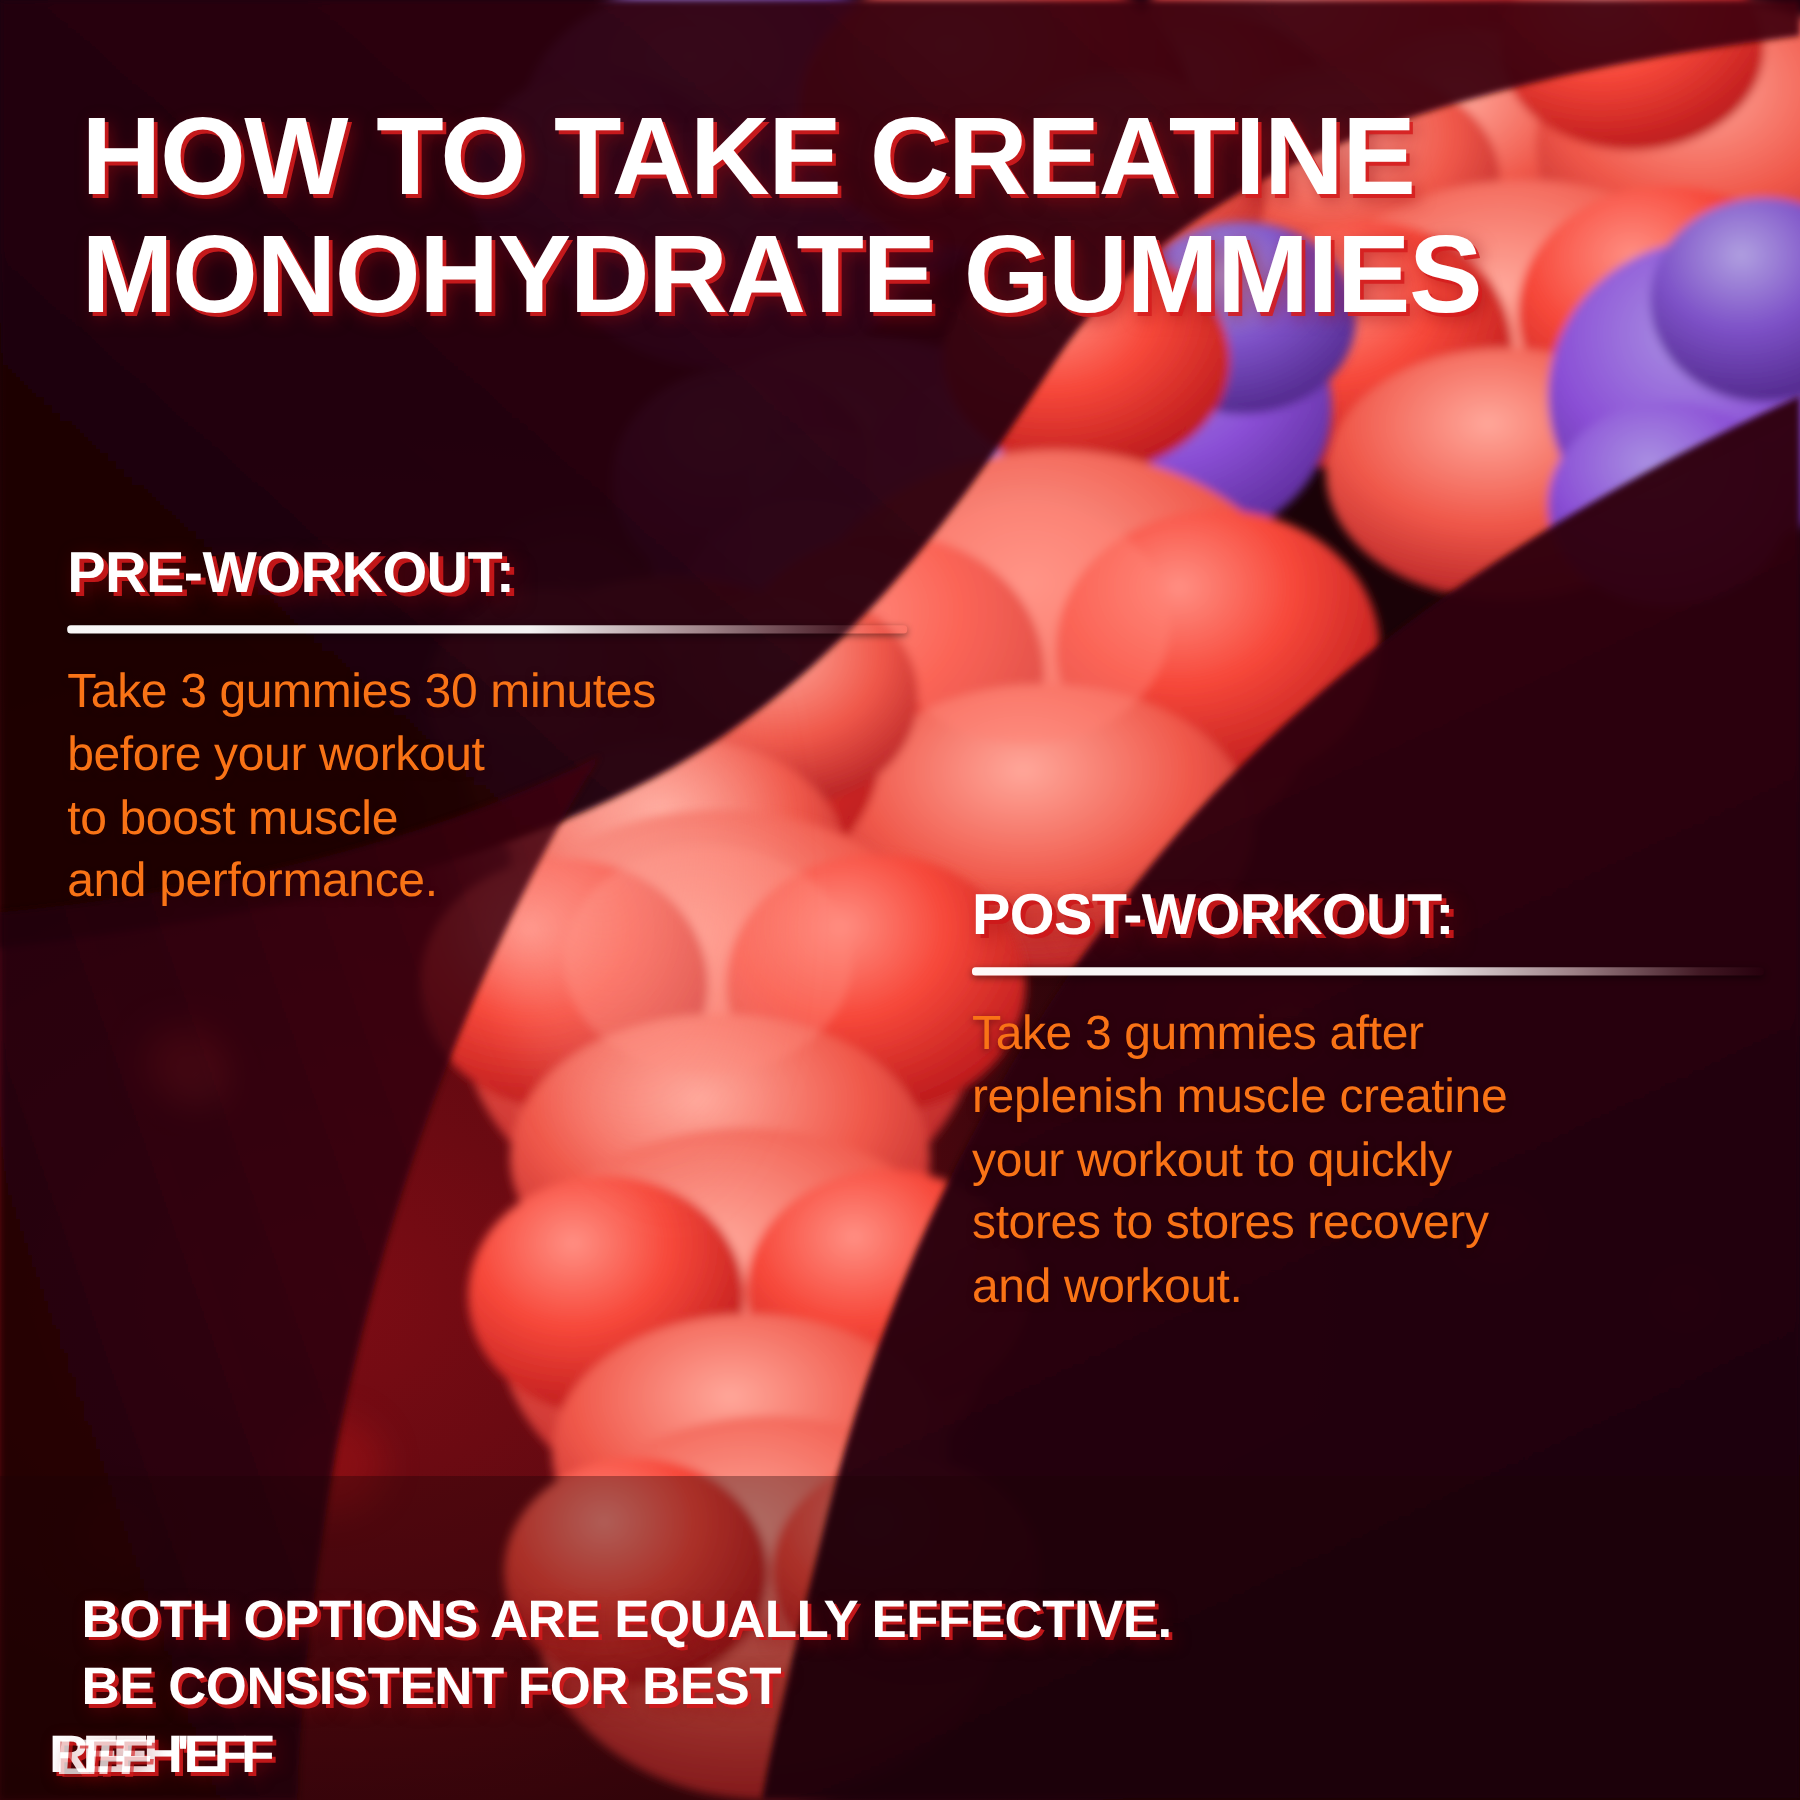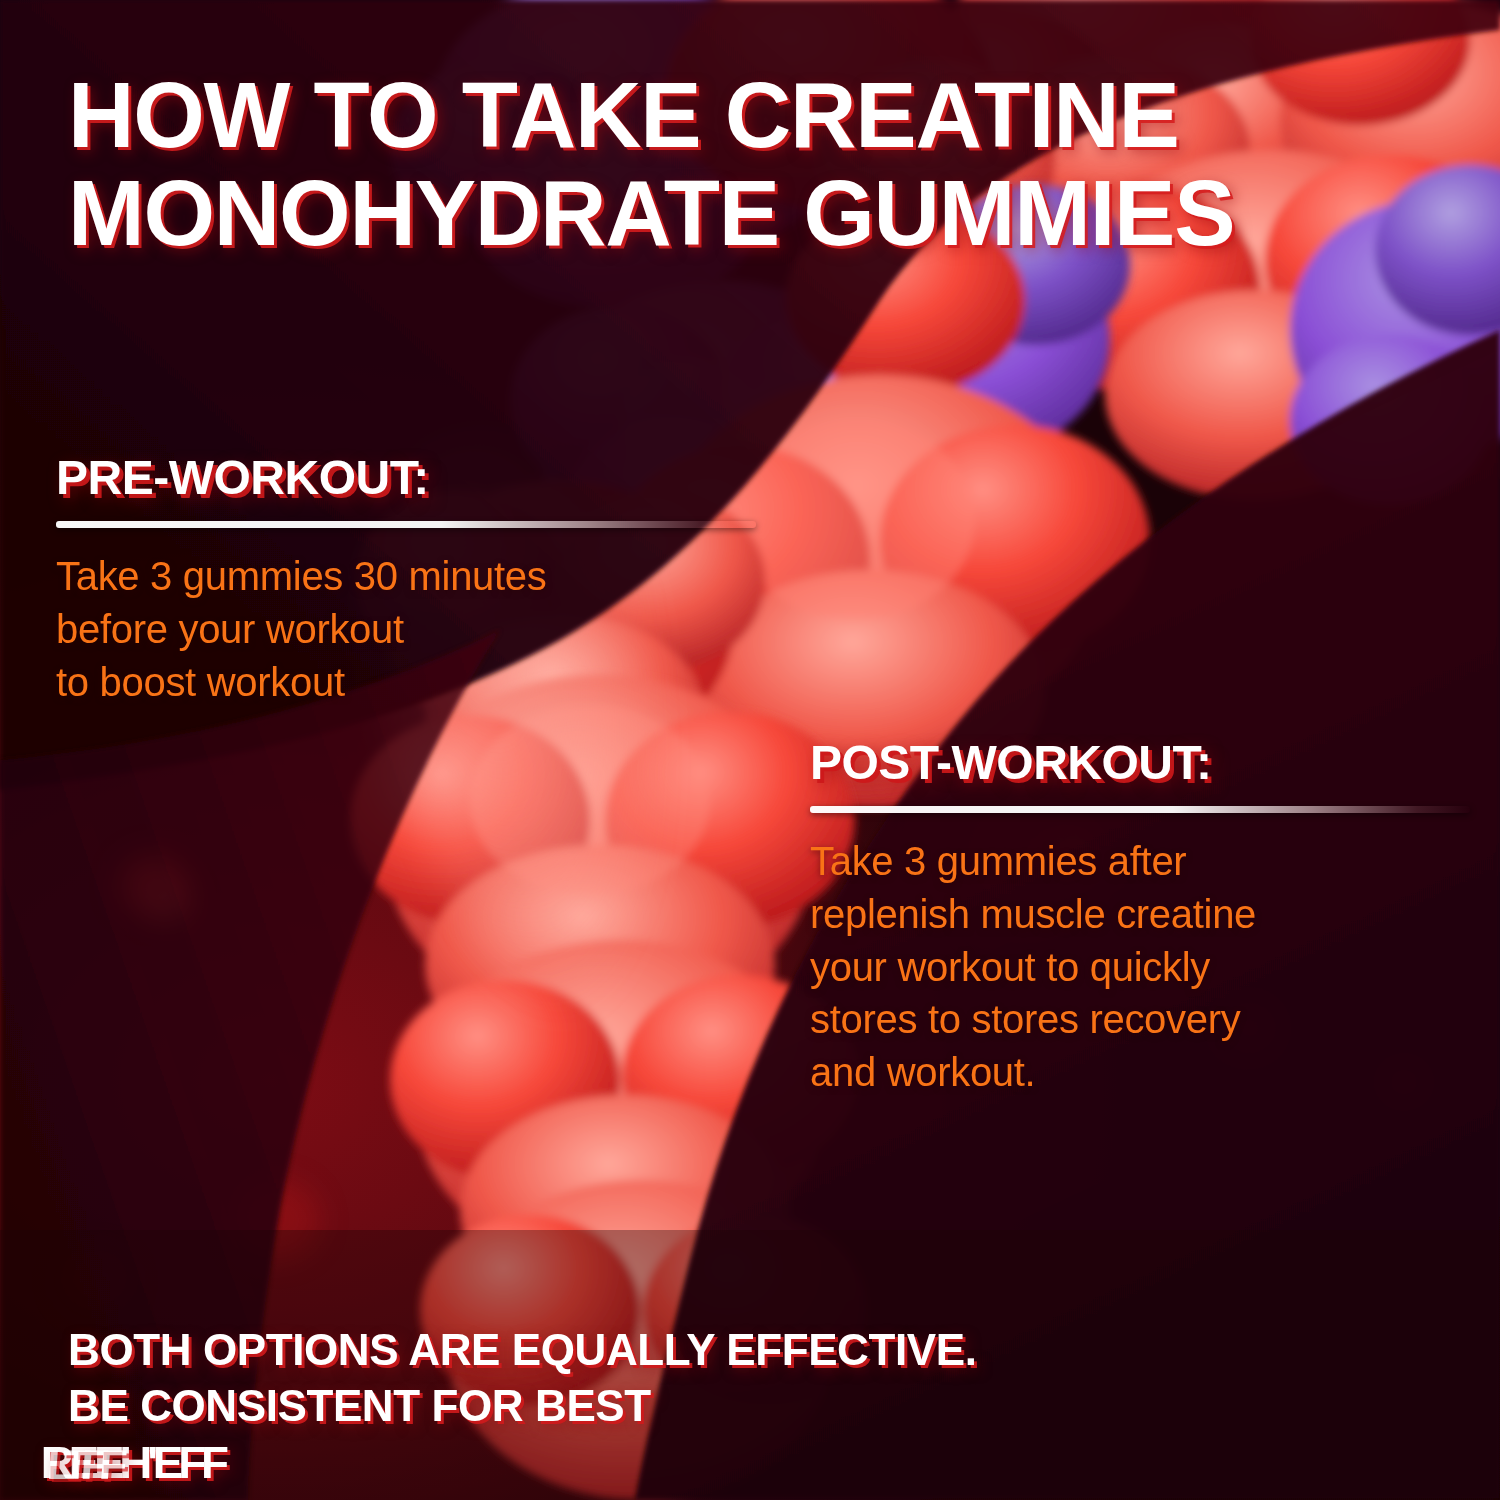--- a/index.html
+++ b/index.html
@@ -40,21 +40,21 @@
   }
 
   
   .swoosh{ position:absolute; inset:0; }
 
   
   .content{ position:absolute; inset:0; }
 
   .headline{
     position:absolute;
-    left:68px; top:66px; width:1290px;
+    left:68px; top:82px; width:1290px;
     color:#ffffff;
     font-size:92px;
     font-weight:700;
     line-height:1.07;
     letter-spacing:-1.2px;
     text-transform:uppercase;
     text-shadow:
        3px 3px 0 rgba(214,28,30,.88),
        5px 5px 14px rgba(150,10,14,.55);
   }
@@ -322,21 +322,22 @@
       <span class="l1">HOW TO TAKE CREATINE</span>
       <span class="l2">MONOHYDRATE GUMMIES</span>
     </h1>
 
     <section class="panel" id="pre-panel">
       <h2 class="panel-title">PRE-WORKOUT:</h2>
       <div class="rule"></div>
       <p class="panel-body">
         <span>Take 3 gummies 30 minutes</span>
         <span>before your workout</span>
-        <span>to boost workout</span>
+        <span>to boost muscle</span>
+        <span>and performance.</span>
       </p>
     </section>
 
     <section class="panel" id="post-panel">
       <h2 class="panel-title">POST-WORKOUT:</h2>
       <div class="rule"></div>
       <p class="panel-body">
         <span>Take 3 gummies after</span>
         <span>replenish muscle creatine</span>
         <span>your workout to quickly</span>

